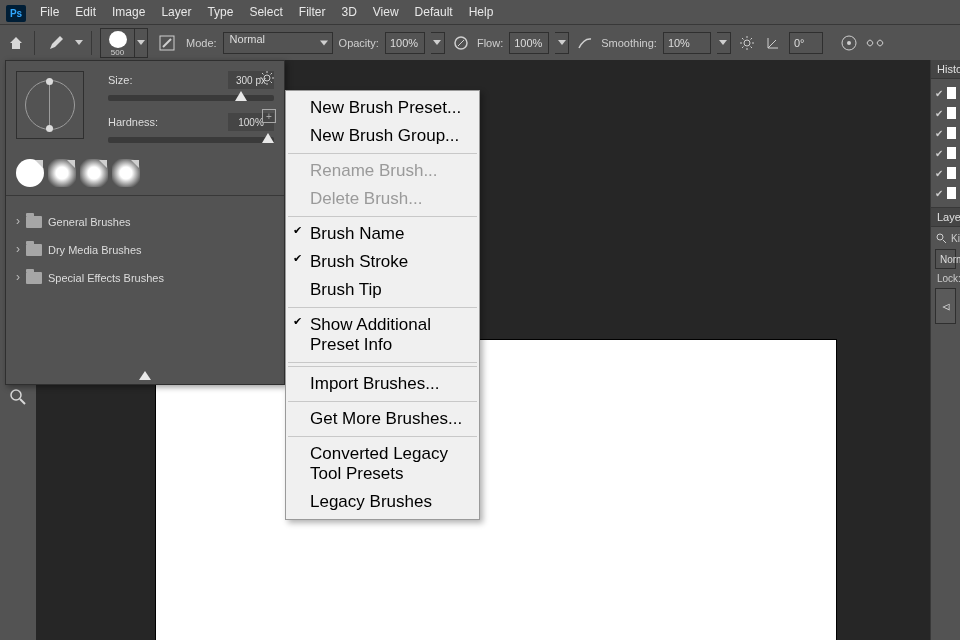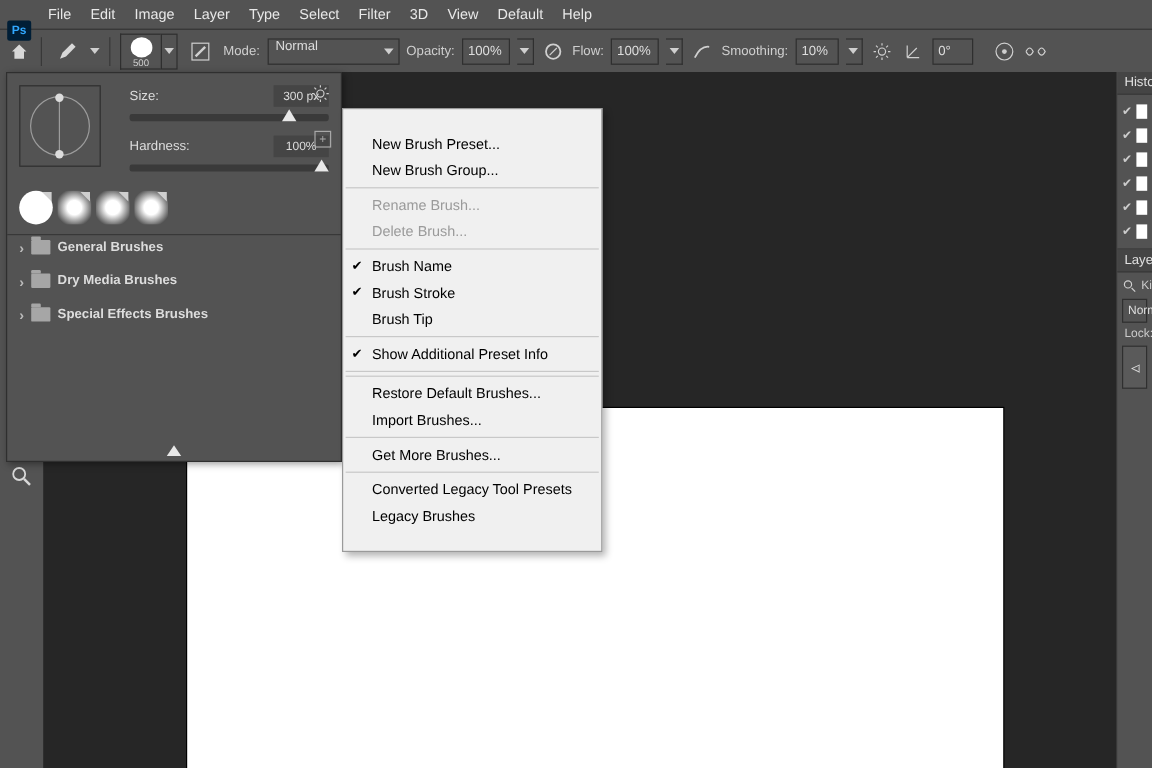--- a/index.html
+++ b/index.html
@@ -1,20 +1,20 @@
 <!DOCTYPE html>
 <html><head>
 <meta charset="utf-8">
 <style>
 * { margin: 0; padding: 0; box-sizing: border-box; font-family: "Segoe UI", Tahoma, sans-serif; user-select: none; }
 body { width: 960px; height: 640px; overflow: hidden; background: #323232; position: relative; }
 
 
 .menubar { height: 24px; background: #535353; display: flex; align-items: stretch; font-size: 12px; color: #e8e8e8; }
-.ps-logo { width: 20px; height: 17px; margin: 17px 6px; background: #001e36; color: #31a8ff; display: flex; align-items: center; justify-content: center; font-size: 10px; font-weight: bold; border-radius: 2px; }
+.ps-logo { width: 20px; height: 17px; margin: 5px 6px; background: #001e36; color: #31a8ff; display: flex; align-items: center; justify-content: center; font-size: 10px; font-weight: bold; border-radius: 2px; }
 .menu-item { padding: 0 8px; display: flex; align-items: center; cursor: default; }
 
 
 .options-bar { height: 36px; background: #535353; border-top: 1px solid #383838; display: flex; align-items: center; font-size: 11px; color: #cfcfcf; gap: 6px; padding: 0 6px; }
 .opt-sep { width: 1px; height: 24px; background: #383838; margin: 0 2px; }
 .opt-home { width: 20px; height: 20px; display:flex; align-items:center; justify-content:center; }
 .brush-swatch { display:flex; align-items:center; gap:0; }
 .brush-circle-box{ width:34px; height:30px; border:1px solid #2f2f2f; background:#535353; display:flex; flex-direction:column; align-items:center; border-right:none;}
 .brush-circle { width:18px; height:18px; border-radius:50%; background:#fff; margin-top:2px;}
 .brush-sub { font-size:8px; color:#d0d0d0;}
@@ -66,28 +66,28 @@
 .track{ height:6px; background:#3a3a3a; position:relative; border-radius:2px;}
 .thumb-tri{ position:absolute; top:-4px; width:0; height:0; border-left:6px solid transparent; border-right:6px solid transparent; border-bottom:10px solid #e8e8e8;}
 .panel-gear{ position:absolute; right:8px; top:8px; width:18px; height:18px; display:flex; align-items:center; justify-content:center;}
 .panel-plus{ position:absolute; right:8px; top:48px; width:14px; height:14px; border:1px solid #a8a8a8; display:flex; align-items:center; justify-content:center; font-size:10px; color:#a8a8a8;}
 .recent-row{ display:flex; padding:6px 10px 4px; gap:4px;}
 .recent-sw{ width:28px; height:28px; position:relative; background:radial-gradient(circle,#fff 0%,#fff 30%,#535353 80%);}
 .recent-sw.first{ background:#fff; border-radius:50%;}
 .recent-sw .corner{ position:absolute; right:1px; top:1px; width:0; height:0; border-top:8px solid #cfcfcf; border-left:8px solid transparent;}
 .divider{ height:1px; background:#383838; margin:4px 0;}
 .folder-list{ padding:0 6px;}
-.folder-row{ display:flex; align-items:flex-start; height:28px; gap:6px; padding:0 4px;font-weight:bold;}
+.folder-row{ display:flex; align-items:flex-end; height:28px; gap:6px; padding:0 4px;}
 .folder-row .chev-r::before{ content:"›"; color:#bbb; font-size:12px;}
 .folder-ic{ width:16px; height:12px; background:#a6a6a6; border-radius:1px; position:relative;}
 .folder-ic::before{ content:""; position:absolute; left:0; top:-3px; width:8px; height:3px; background:#a6a6a6; border-radius:1px 1px 0 0;}
 .bottom-resize{ position:absolute; left:50%; bottom:4px; transform:translateX(-50%); width:0; height:0; border-left:6px solid transparent; border-right:6px solid transparent; border-bottom:9px solid #e8e8e8;}
 
 
-.ctx-menu{ position:absolute; left:285px; top:90px; width:217px; background:#f0f0f0; border:1px solid #9a9a9a; box-shadow:3px 3px 6px rgba(0,0,0,.3); font-size:12px; color:#000; padding:18px 0;}
+.ctx-menu{ position:absolute; left:285px; top:90px; width:195px; background:#f0f0f0; border:1px solid #9a9a9a; box-shadow:3px 3px 6px rgba(0,0,0,.3); font-size:17px; color:#000; padding:3px 0;}
 .ctx-item{ padding:4px 10px 4px 24px; position:relative; cursor:default;}
 .ctx-item.dis{ color:#9a9a9a;}
 .ctx-sep{ height:1px; background:#c8c8c8; margin:3px 2px;}
 .ctx-chk::before{ content:"✔"; position:absolute; left:7px; top:4px; font-size:11px;}
 
 
 .chev-down{ width:0; height:0; border-left:4px solid transparent; border-right:4px solid transparent; border-top:5px solid #cfcfcf; display:inline-block;}
 
 svg { display:block; }
 </style>
@@ -166,21 +166,21 @@
   <div class="opt-num-drop">
       <span class="chev-down"></span>
     </div>
   <div class="opt-icon">
     <svg width="18" height="18" viewBox="0 0 18 18">
         <path d="M3 14 Q8 4 15 5" fill="none" stroke="#cfcfcf" stroke-width="1.5"></path>
       </svg>
   </div>
 
   <span class="opt-label">Smoothing:</span>
-  <div class="opt-num" style="width:36px">
+  <div class="opt-num" style="width:48px">
       <span>10%</span>
     </div>
   <div class="opt-num-drop">
       <span class="chev-down"></span>
     </div>
   <div class="opt-icon">
     <svg width="16" height="16" viewBox="0 0 16 16">
         <circle cx="8" cy="8" r="3" fill="none" stroke="#cfcfcf"></circle>
         <g stroke="#cfcfcf">
           <line x1="8" y1="1" x2="8" y2="3"></line>
@@ -420,20 +420,19 @@
   <div class="ctx-item dis">Rename Brush...</div>
   <div class="ctx-item dis">Delete Brush...</div>
   <div class="ctx-sep"></div>
   <div class="ctx-item ctx-chk">Brush Name</div>
   <div class="ctx-item ctx-chk">Brush Stroke</div>
   <div class="ctx-item">Brush Tip</div>
   <div class="ctx-sep"></div>
   <div class="ctx-item ctx-chk">Show Additional Preset Info</div>
   <div class="ctx-sep"></div>
   <div class="ctx-sep"></div>
-  <div class="ctx-item">Restore Default Brushes...</div>
   <div class="ctx-item">Import Brushes...</div>
   <div class="ctx-sep"></div>
   <div class="ctx-item">Get More Brushes...</div>
   <div class="ctx-sep"></div>
   <div class="ctx-item">Converted Legacy Tool Presets</div>
   <div class="ctx-item">Legacy Brushes</div>
 </div>
 
 </body></html>

